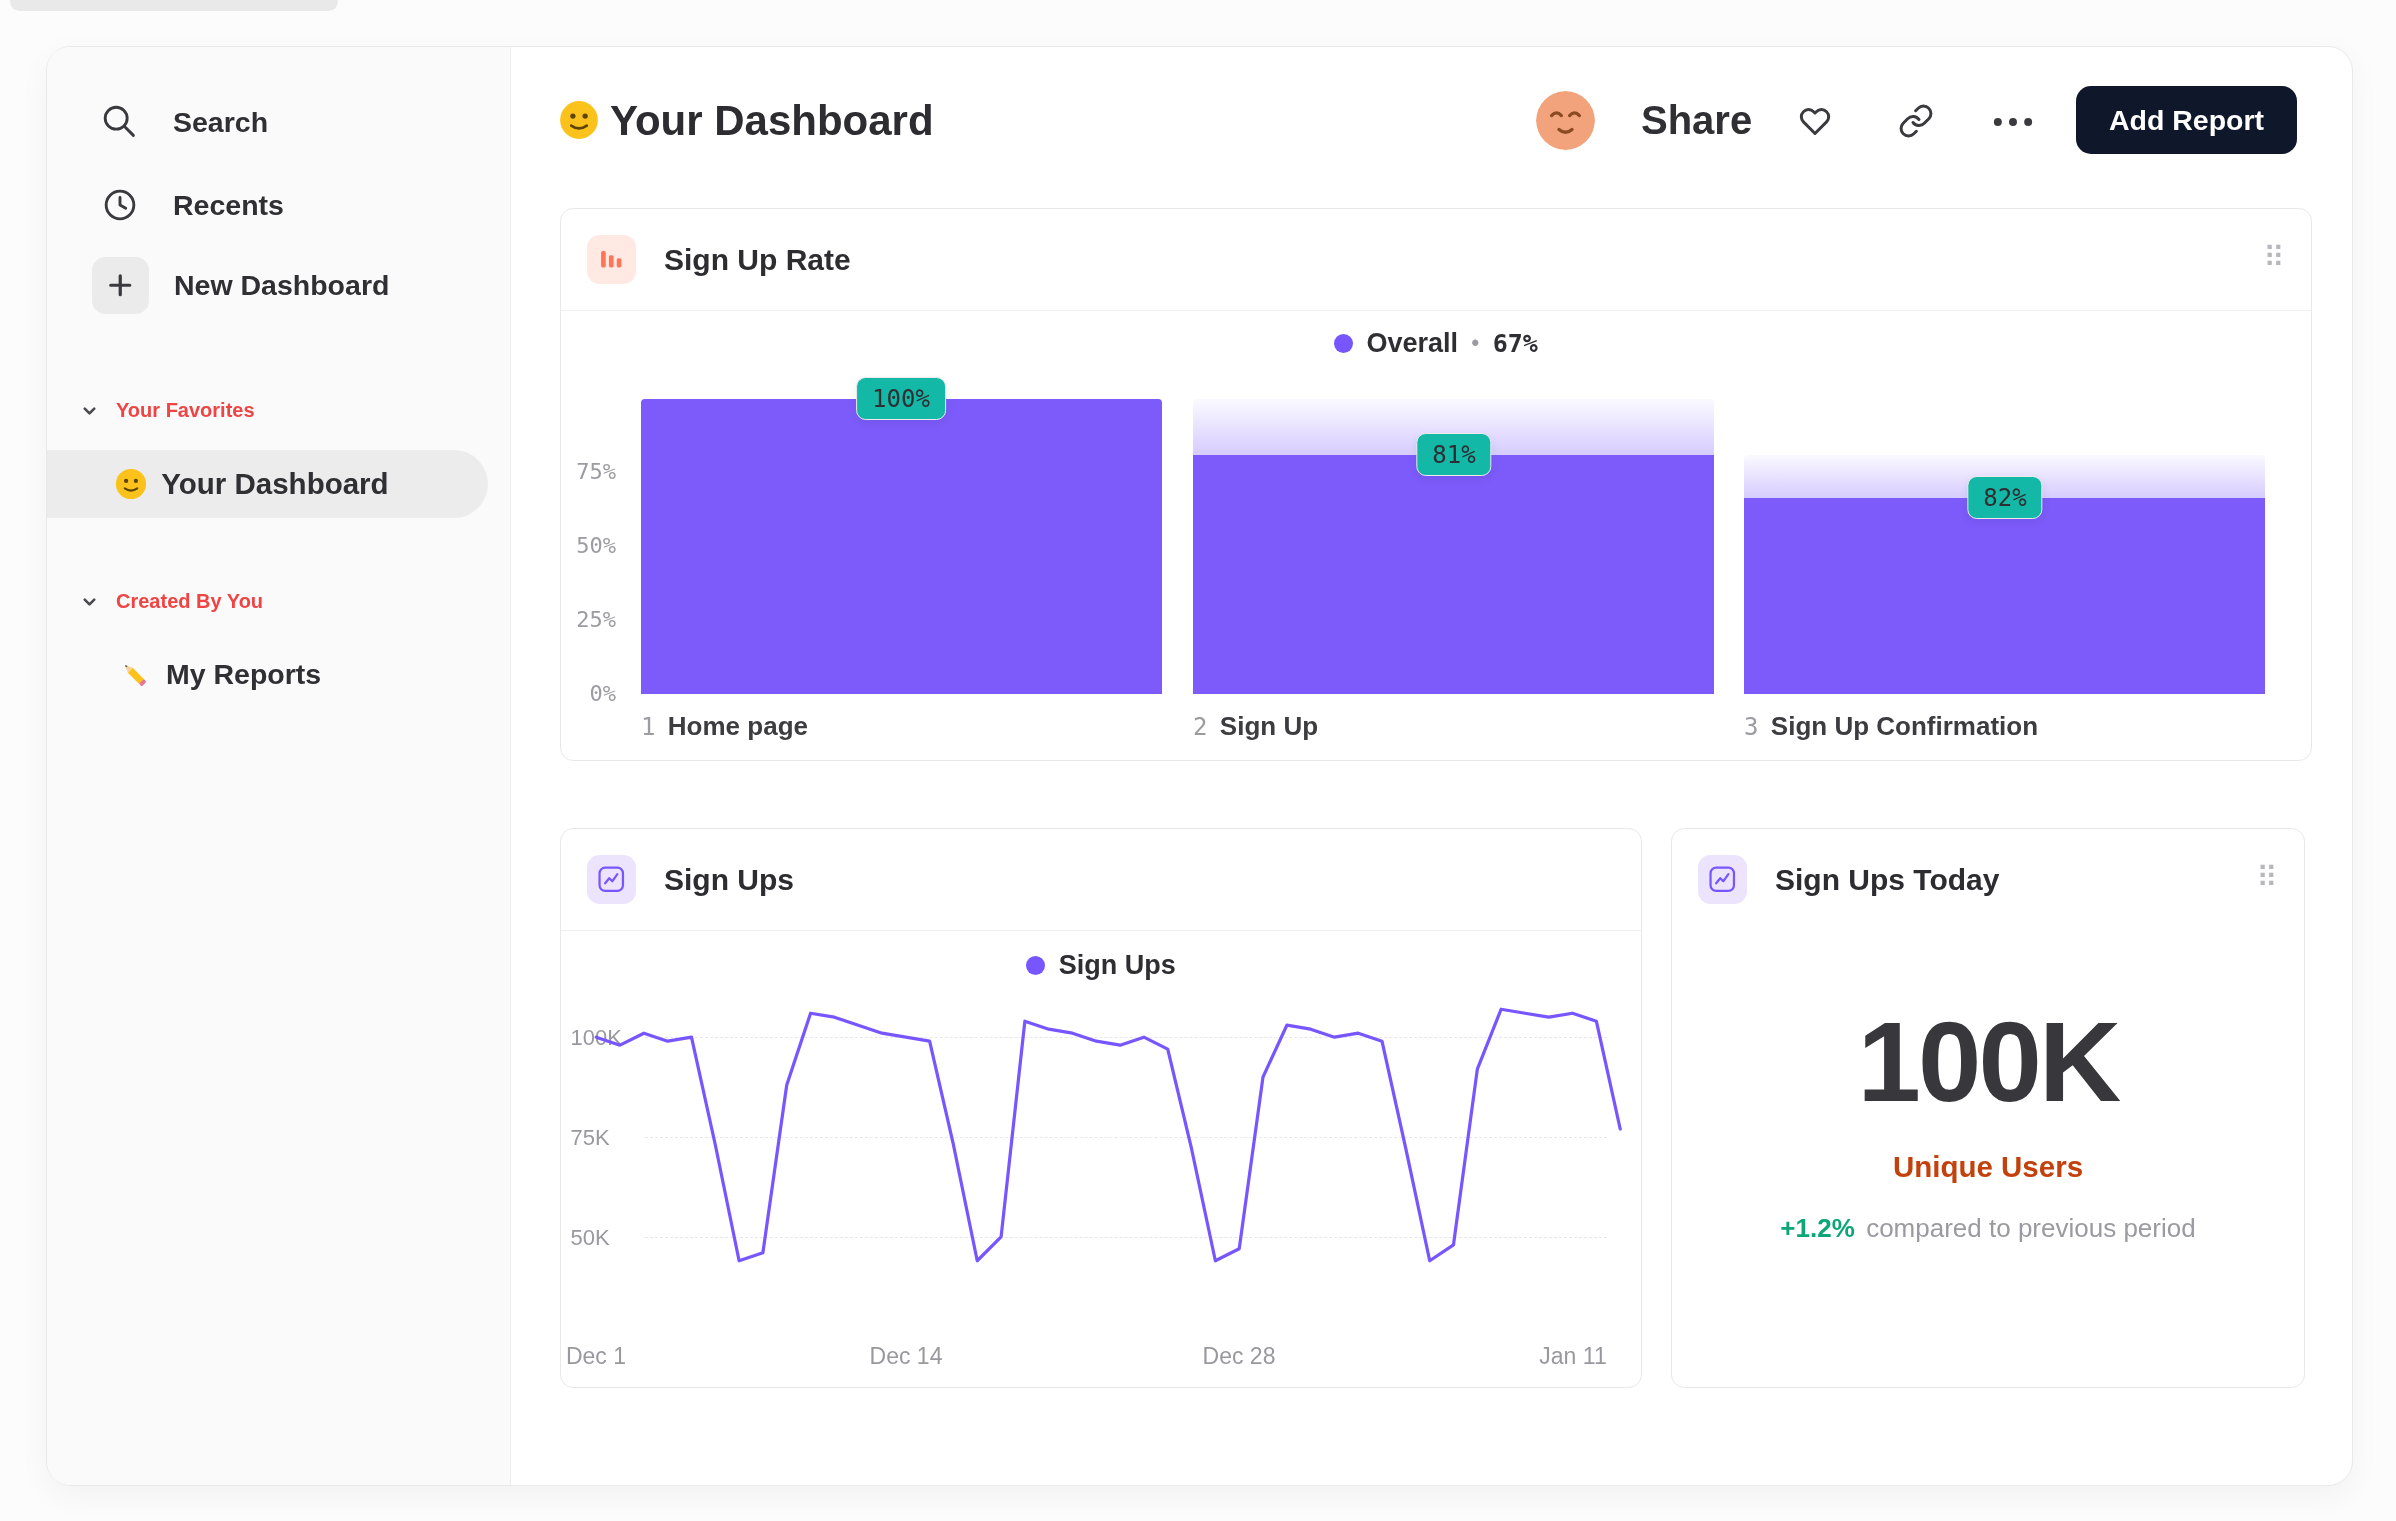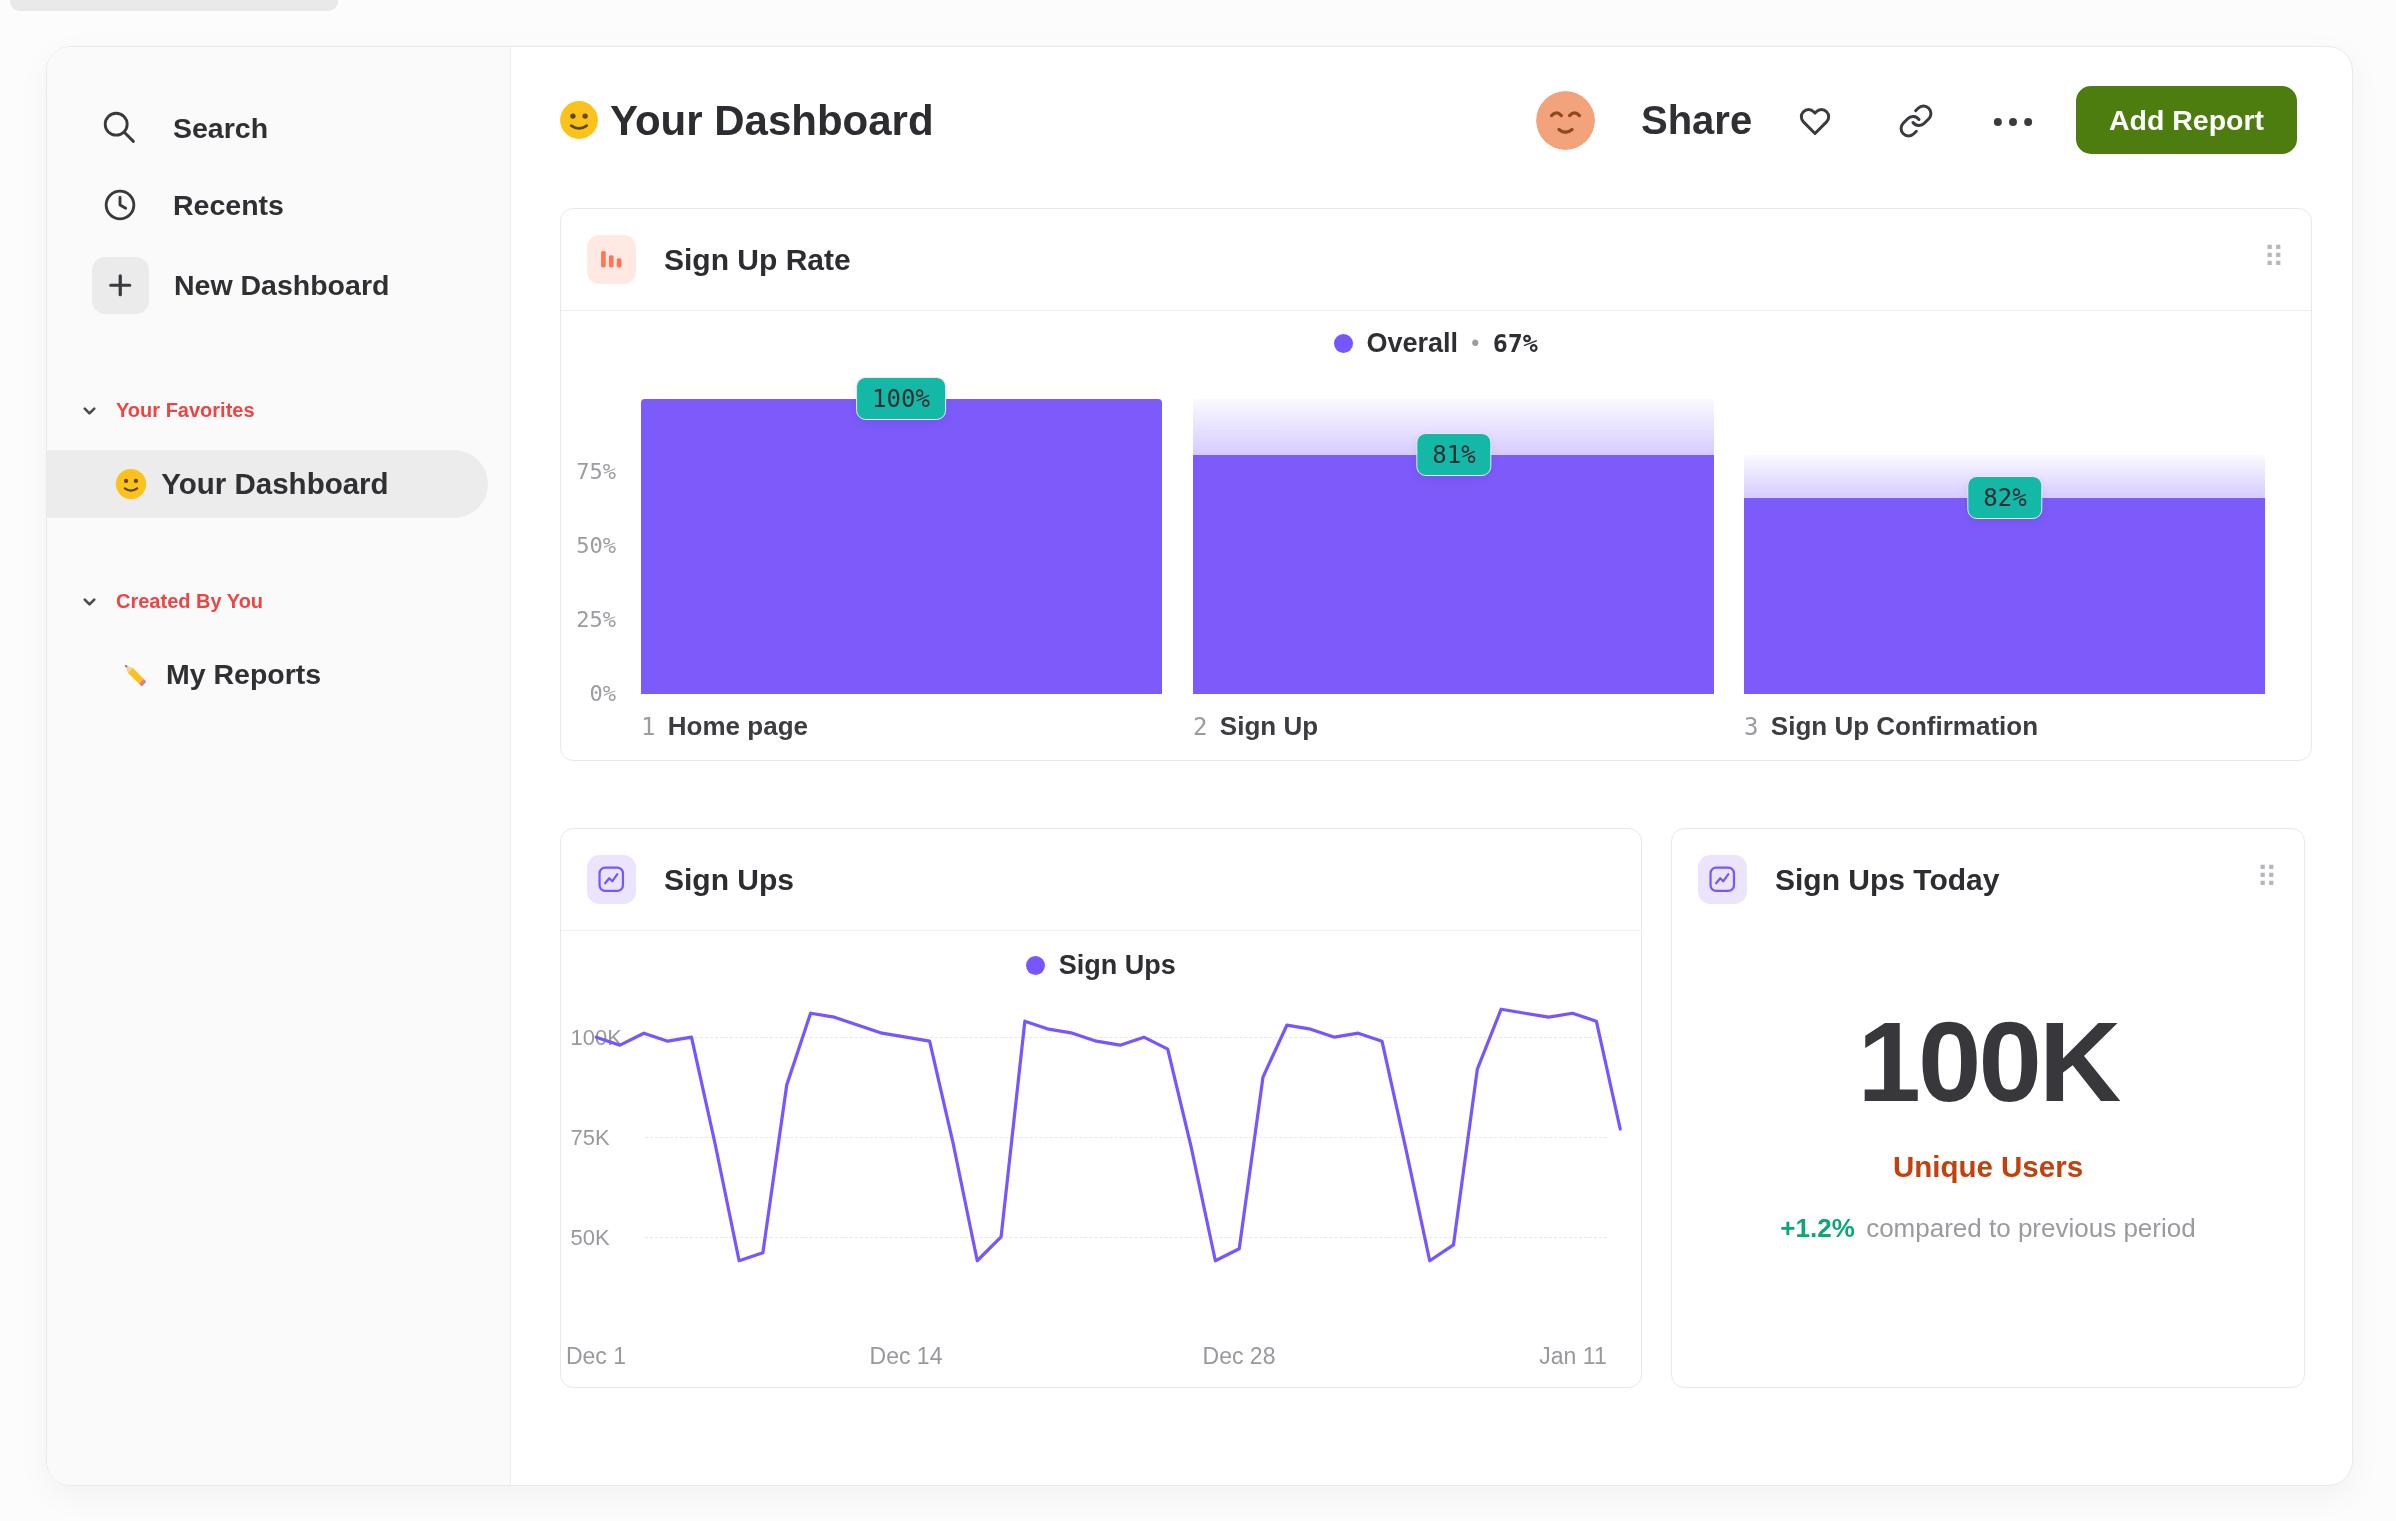--- a/index.html
+++ b/index.html
@@ -21,21 +21,21 @@
   .side-label{font-size:28.5px;font-weight:600;color:#2f2f34;white-space:nowrap;}
   .section-label{font-size:20px;font-weight:700;color:#ef4444;white-space:nowrap;}
   .plus-box{width:57px;height:57px;background:#ebebec;border-radius:13.3px;display:flex;align-items:center;justify-content:center;}
   .active-pill{position:absolute;left:0;top:403px;width:441px;height:68px;background:#ececec;border-radius:0 34px 34px 0;
     display:flex;align-items:center;}
   
   .page-title{font-size:42px;font-weight:700;color:#2c2c31;white-space:nowrap;}
   .share-label{font-size:40px;font-weight:600;color:#2f2f34;}
   .avatar{position:absolute;left:1489px;top:44px;width:59px;height:59px;border-radius:50%;overflow:hidden;}
   .add-report{position:absolute;left:2029px;top:39px;width:221px;height:68px;border:none;cursor:pointer;
-    background:#4d7c0f;color:#fff;border-radius:15px;font-size:28.5px;font-weight:600;font-family:"Liberation Sans",sans-serif;}
+    background:#0f172a;color:#fff;border-radius:15px;font-size:28.5px;font-weight:600;font-family:"Liberation Sans",sans-serif;}
   
   .card{position:absolute;background:#fff;border:1.9px solid #e8e8e9;border-radius:13.3px;overflow:hidden;}
   .card-icon{position:absolute;left:26px;top:26px;width:49px;height:49px;border-radius:12.4px;display:flex;align-items:center;justify-content:center;}
   .icon-orange{background:#ffe9e2;}
   .icon-purple{background:#ece4fd;}
   .card-title{position:absolute;left:103px;top:34px;font-size:30px;font-weight:700;color:#2c2c31;white-space:nowrap;}
   .drag{position:absolute;right:28.5px;top:32px;font-family:"DejaVu Sans",sans-serif;font-size:28.5px;color:#b6b6bc;letter-spacing:-1.9px;}
   .hdr-divider{position:absolute;left:0;right:0;top:101px;border-top:1.9px solid #f0f0f1;}
   .legend{position:absolute;left:0;right:0;display:flex;justify-content:center;align-items:center;gap:13.3px;
     font-size:27px;font-weight:600;color:#2e2e33;}
@@ -67,21 +67,21 @@
 </style>
 </head>
 <body>
 
 <div class="window-scrap"></div>
 
 <div class="window">
 
   <nav class="sidebar">
 
-    <div class="side-row" style="left:52px;top:40px;height:82px;gap:32px;">
+    <div class="side-row" style="left:52px;top:34px;height:82px;gap:32px;">
       <span>
         <svg width="42" height="42" viewBox="0 0 44 44">
             <circle cx="18" cy="18" r="11.5" fill="none" stroke="#39393e" stroke-width="3"></circle>
             <line x1="26.5" y1="26.5" x2="36" y2="36" stroke="#39393e" stroke-width="3" stroke-linecap="round"></line>
           </svg>
       </span>
       <span class="side-label">Search</span>
     </div>
 
     <div class="side-row" style="left:45px;top:210px;height:57px;gap:25px;">

